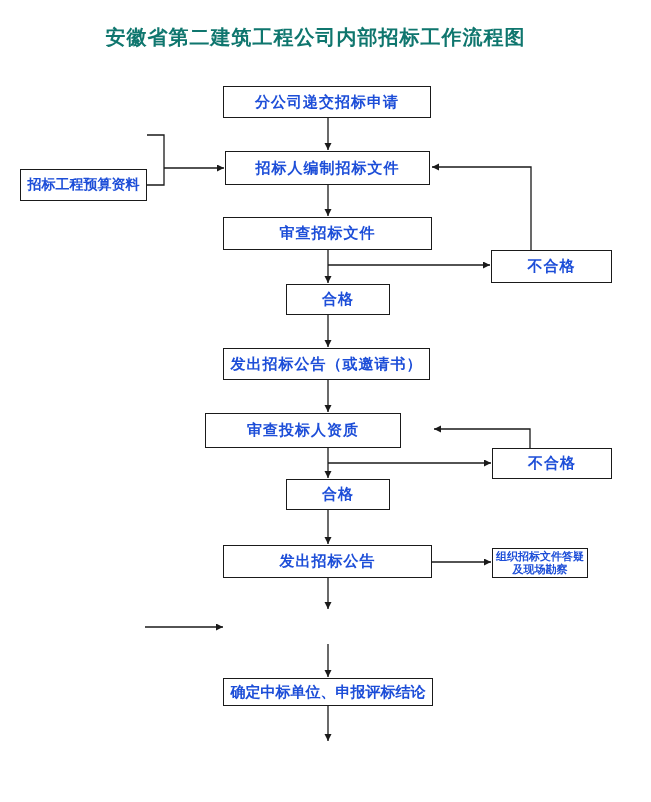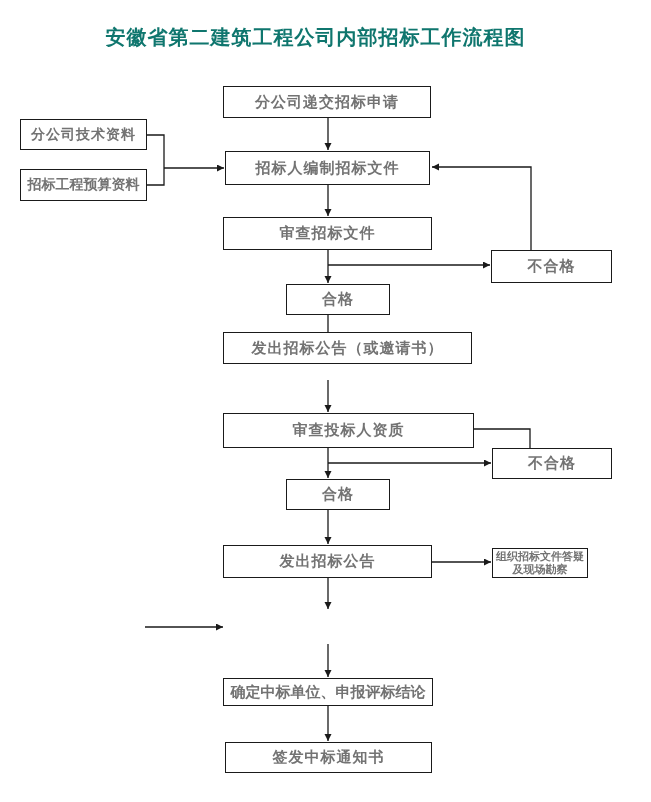--- a/index.html
+++ b/index.html
@@ -35,21 +35,21 @@
   .node {
     position: absolute;
     box-sizing: border-box;
     background: #ffffff;
     border: 1px solid #1a1a1a;
     display: flex;
     flex-direction: column;
     align-items: center;
     justify-content: center;
     text-align: center;
-    color: #737373;
+    color: #1d4ed8;
     font-size: 15px;
     font-weight: 600;
     letter-spacing: 1px;
     line-height: 1.1;
     white-space: nowrap;
   }
   .node.small {
     font-size: 11px;
     letter-spacing: 0;
     line-height: 13px;
@@ -90,23 +90,20 @@
     <polyline points="530,448 530,429 434,429" fill="none" stroke="#1a1a1a" stroke-width="1.3" marker-end="url(#ah)"></polyline>
 
     <line x1="432" y1="562" x2="491" y2="562" stroke="#1a1a1a" stroke-width="1.3" marker-end="url(#ah)"></line>
     <line x1="145" y1="627" x2="223" y2="627" stroke="#1a1a1a" stroke-width="1.3" marker-end="url(#ah)"></line>
   </svg>
 
   <div class="node" style="left:223px;top:86px;width:208px;height:32px">
     <span>分公司递交招标申请</span>
   </div>
 
-  <div class="node" style="left:20px;top:119px;width:127px;height:31px;font-size:14px">
-    <span>分公司技术资料</span>
-  </div>
 
   <div class="node" style="left:225px;top:151px;width:205px;height:34px">
     <span>招标人编制招标文件</span>
   </div>
 
   <div class="node" style="left:20px;top:169px;width:127px;height:32px;font-size:14px;letter-spacing:0">
     <span>招标工程预算资料</span>
   </div>
 
   <div class="node" style="left:223px;top:217px;width:209px;height:33px">
@@ -114,25 +111,25 @@
   </div>
 
   <div class="node" style="left:491px;top:250px;width:121px;height:33px">
     <span>不合格</span>
   </div>
 
   <div class="node" style="left:286px;top:284px;width:104px;height:31px">
     <span>合格</span>
   </div>
 
-  <div class="node" style="left:223px;top:332px;width:249px;height:32px">
+  <div class="node" style="left:223px;top:348px;width:207px;height:32px">
     <span>发出招标公告（或邀请书）</span>
   </div>
 
-  <div class="node" style="left:223px;top:413px;width:251px;height:35px">
+  <div class="node" style="left:205px;top:413px;width:196px;height:35px">
     <span>审查投标人资质</span>
   </div>
 
   <div class="node" style="left:492px;top:448px;width:120px;height:31px">
     <span>不合格</span>
   </div>
 
   <div class="node" style="left:286px;top:479px;width:104px;height:31px">
     <span>合格</span>
   </div>
@@ -145,17 +142,14 @@
     <span>组织招标文件答疑</span>
     <span>及现场勘察</span>
   </div>
 
 
 
   <div class="node" style="left:223px;top:678px;width:210px;height:28px;letter-spacing:0">
     <span>确定中标单位、申报评标结论</span>
   </div>
 
-  <div class="node" style="left:225px;top:742px;width:207px;height:31px">
-    <span>签发中标通知书</span>
-  </div>
 
 </div>
 
 </body></html>

